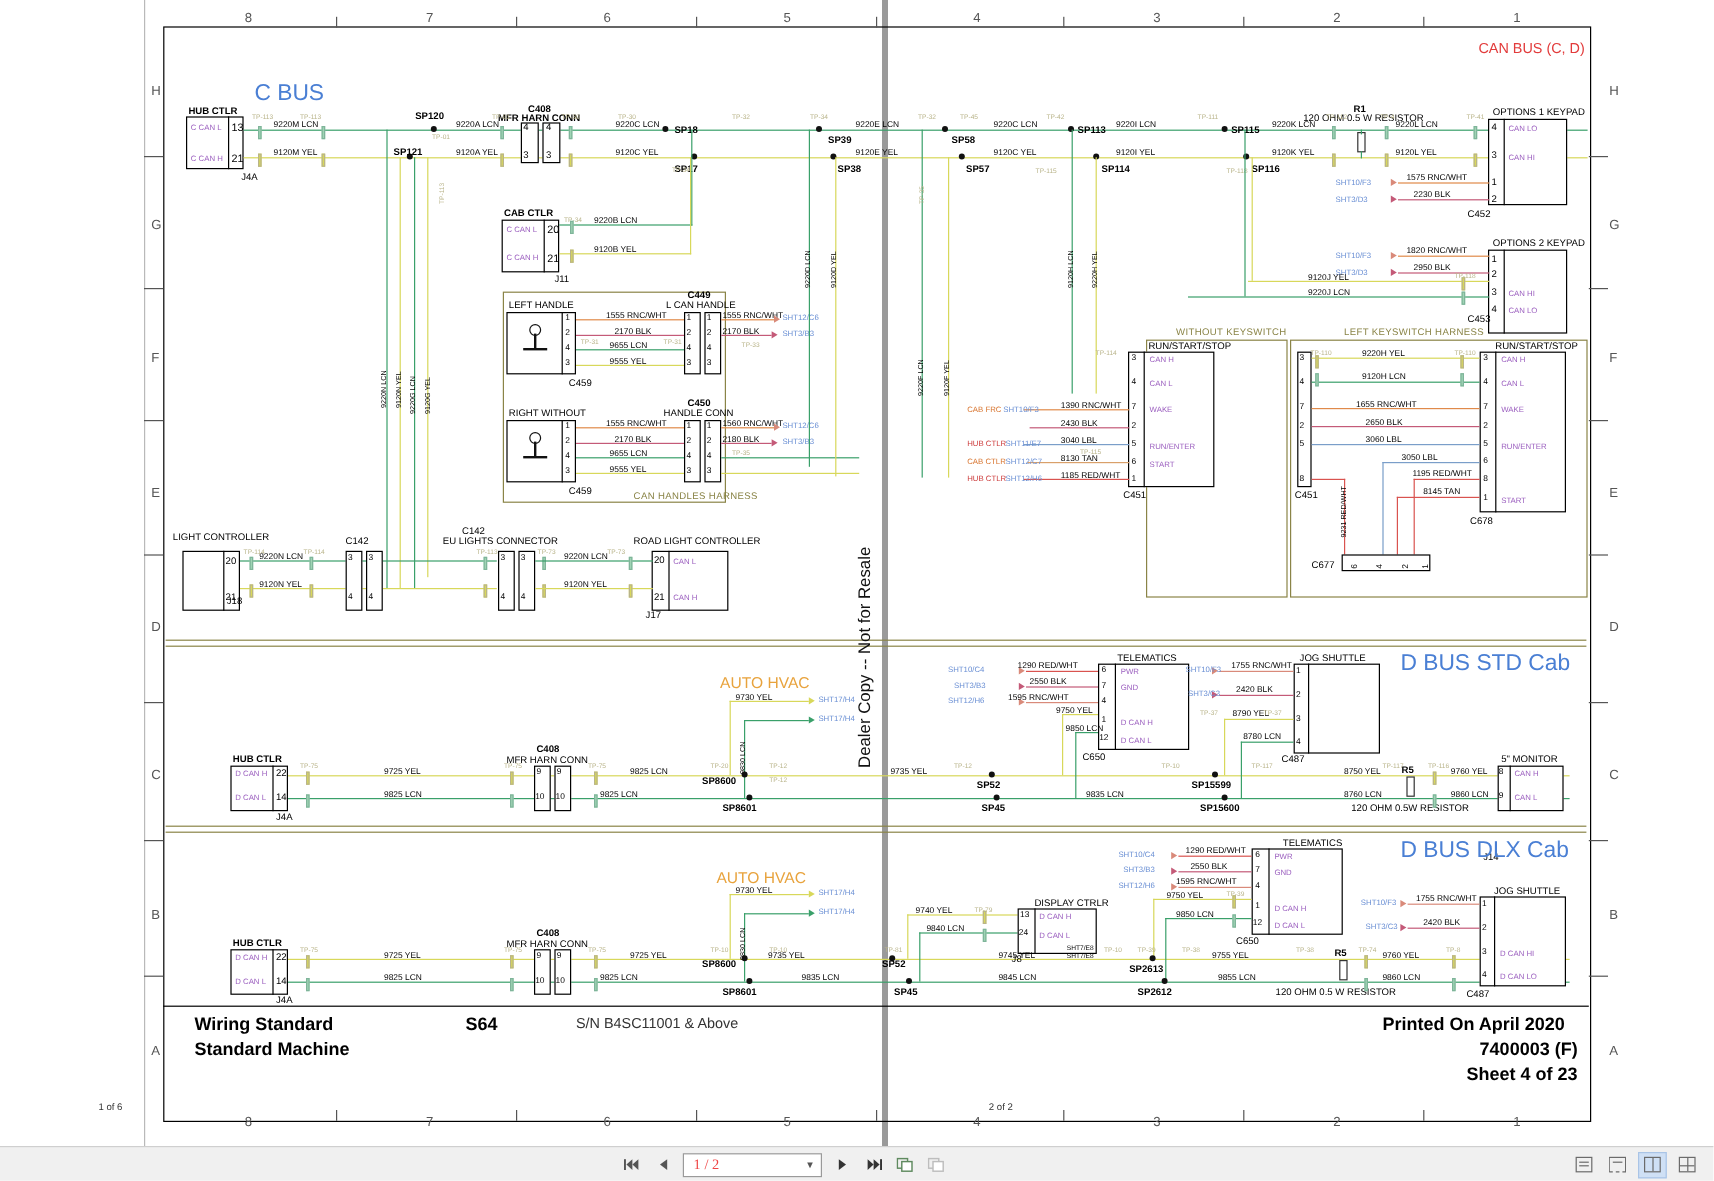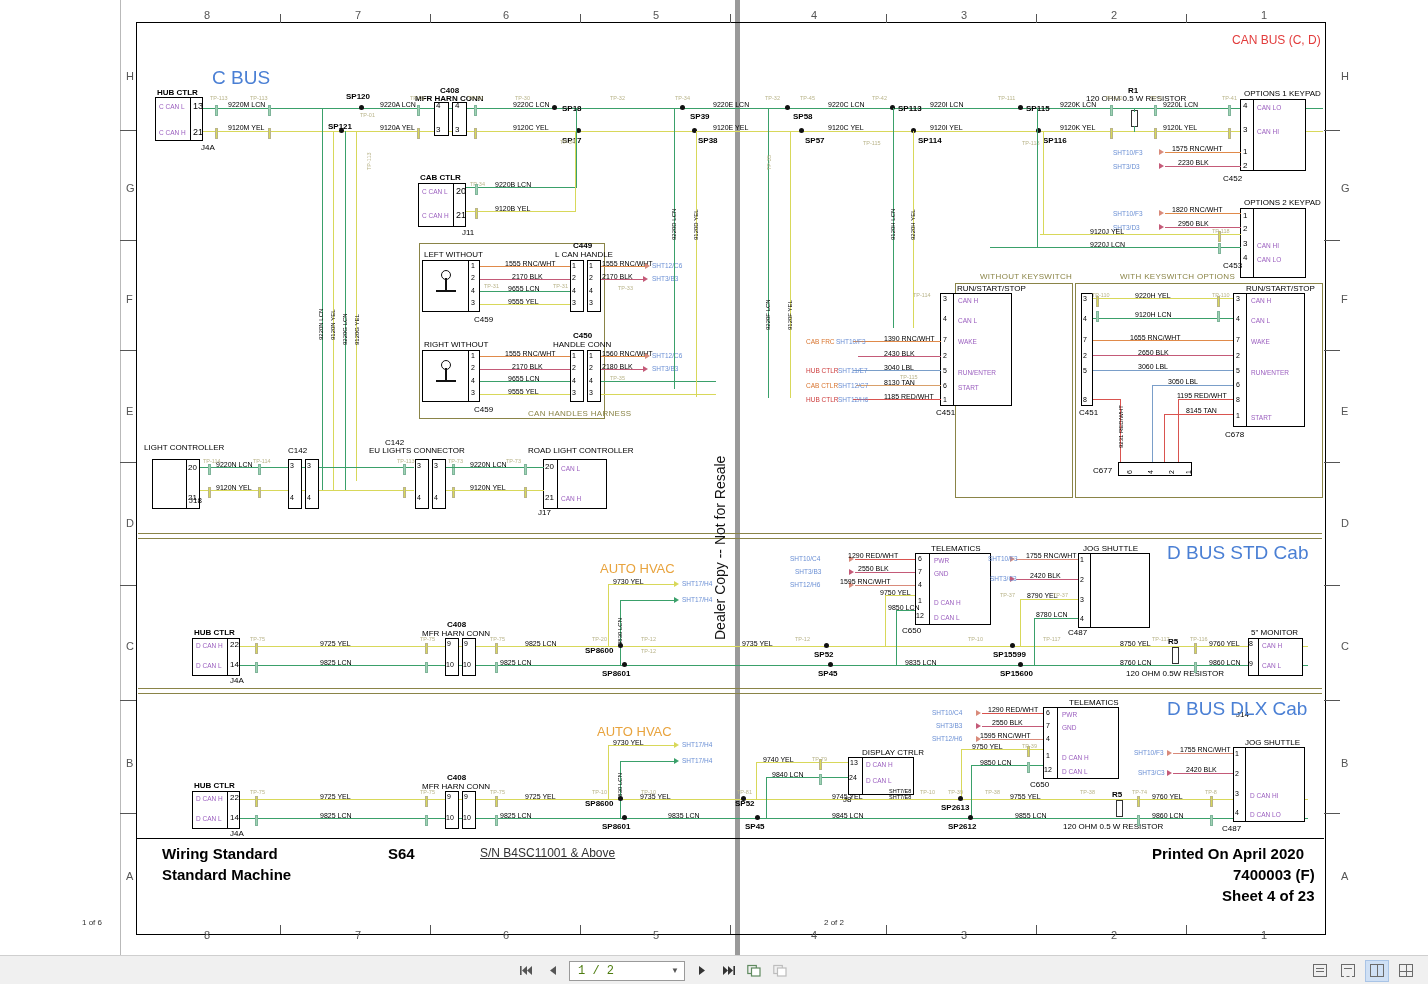--- a/index.html
+++ b/index.html
@@ -11,21 +11,21 @@
   #viewer{position:absolute;left:0;top:0;width:1428px;height:955px;background:#ffffff;overflow:hidden;}
   #toolbar{position:absolute;left:0;top:955px;width:1428px;height:29px;
            background:#f0f0f0;border-top:1px solid #cfcfcf;display:flex;align-items:center;}
 
   .tb-spacer{flex:1;}
   .tb-btn{width:20px;height:20px;margin:0 3px;display:flex;align-items:center;justify-content:center;
           font-size:11px;color:#444;cursor:pointer;background:transparent;border:0;}
   .tb-btn.disabled{color:#bbbbbb;}
   .pagebox{width:110px;height:18px;border:1px solid #9a9a9a;background:#fff;display:flex;align-items:center;
            justify-content:space-between;padding:0 2px;margin:0 4px;font-size:12px;}
-  .pagebox .pv{padding-left:6px;color:#4d7c0f;font-family:Liberation Mono, monospace;}
+  .pagebox .pv{padding-left:6px;color:#ef4444;font-family:Liberation Serif, serif;}
   .pagebox .caret{font-size:8px;color:#555;padding-right:3px;}
   .vbtn{width:22px;height:20px;margin:0 3px;display:flex;align-items:center;justify-content:center;cursor:pointer;}
   .vbtn.active{background:#cfe0f5;border:1px solid #a9c4e6;}
   .vicon{width:14px;height:13px;border:1.4px solid #6b6b6b;position:relative;box-sizing:border-box;}
   .vicon.single::before,.vicon.single::after{content:"";position:absolute;left:2px;right:2px;height:1px;background:#6b6b6b;}
   .vicon.single::before{top:3px;}.vicon.single::after{top:6px;}
   .vicon.cont{border-bottom-style:dashed;}
   .vicon.cont::before{content:"";position:absolute;left:2px;right:2px;top:3px;height:1px;background:#6b6b6b;}
   .vicon.two::after{content:"";position:absolute;left:50%;top:0;bottom:0;width:1.4px;background:#6b6b6b;}
   .vicon.twocont::after{content:"";position:absolute;left:50%;top:0;bottom:0;width:1.4px;background:#6b6b6b;}
@@ -354,21 +354,21 @@
   <div class="w wv yel" style="left:575px;top:131px;height:81px;"></div>
   <div class="t lbl" style="left:495px;top:181px;">9220B LCN</div>
   <div class="t lbl" style="left:495px;top:205px;">9120B YEL</div>
   <div class="t tp" style="left:470px;top:181px;">TP-34</div>
   <div class="tpmarkg" style="left:475px;top:184px;"></div>
   <div class="tpmark" style="left:475px;top:208px;"></div>
 
   <div class="grpbox" style="left:419px;top:243px;width:186px;height:176px;"></div>
   <div class="t grp" style="left:528px;top:409px;">CAN HANDLES HARNESS</div>
 
-  <div class="t lbl8" style="left:424px;top:250px;">LEFT WITHOUT</div>
+  <div class="t lbl8" style="left:424px;top:250px;">LEFT HANDLE</div>
   <div class="box" style="left:422px;top:260px;width:58px;height:52px;"></div>
   <div class="connsplit" style="left:468px;top:260px;height:52px;"></div>
   <div class="joy" style="left:434px;top:270px;width:24px;height:24px;">
     <div class="knob"></div>
       <div class="stick"></div>
       <div class="base"></div>
   </div>
   <div class="t pin" style="left:471px;top:262px;font-size:7px;">1</div>
   <div class="t pin" style="left:471px;top:274px;font-size:7px;">2</div>
   <div class="t pin" style="left:471px;top:287px;font-size:7px;">4</div>
@@ -535,21 +535,21 @@
   <div class="w wh yel" style="left:446px;top:490px;width:98px;"></div>
   <div class="t lbl" style="left:470px;top:461px;">9220N LCN</div>
   <div class="t lbl" style="left:470px;top:484px;">9120N YEL</div>
   <div class="t tp" style="left:506px;top:458px;">TP-73</div>
   <div class="tpmarkg" style="left:524px;top:464px;"></div>
   <div class="tpmark" style="left:524px;top:487px;"></div>
 
   <div class="grpbox" style="left:955px;top:283px;width:118px;height:215px;"></div>
   <div class="grpbox" style="left:1075px;top:283px;width:248px;height:215px;"></div>
   <div class="t grp" style="left:980px;top:272px;">WITHOUT KEYSWITCH</div>
-  <div class="t grp" style="left:1120px;top:272px;">WITH KEYSWITCH OPTIONS</div>
+  <div class="t grp" style="left:1120px;top:272px;">LEFT KEYSWITCH HARNESS</div>
 
   <div class="t lbl8" style="left:957px;top:284px;">RUN/START/STOP</div>
   <div class="box" style="left:940px;top:293px;width:72px;height:113px;"></div>
   <div class="connsplit" style="left:953px;top:293px;height:113px;"></div>
   <div class="t pin" style="left:943px;top:295px;font-size:7px;">3</div>
   <div class="t pinlab" style="left:958px;top:297px;">CAN H</div>
   <div class="t pin" style="left:943px;top:315px;font-size:7px;">4</div>
   <div class="t pinlab" style="left:958px;top:317px;">CAN L</div>
   <div class="t pin" style="left:943px;top:336px;font-size:7px;">7</div>
   <div class="t pinlab" style="left:958px;top:338px;">WAKE</div>
@@ -960,21 +960,21 @@
   <div class="t lbl" style="left:1186px;top:766px;">2420 BLK</div>
   <div class="t ref" style="left:1134px;top:749px;color:#6a8fd4;">SHT10/F3</div>
   <div class="t ref" style="left:1138px;top:769px;color:#6a8fd4;">SHT3/C3</div>
 
   <div class="watermark" style="left:712px;top:640px;">Dealer Copy -- Not for Resale</div>
 
   <div id="titleblock"></div>
   <div class="tb-txt tbig" style="left:162px;top:845px;">Wiring Standard</div>
   <div class="tb-txt tbig" style="left:162px;top:866px;">Standard Machine</div>
   <div class="tb-txt tbig" style="left:388px;top:845px;">S64</div>
-  <div class="tb-txt tmid" style="left:480px;top:846px;text-decoration:underline;">S/N B4SC11001 &amp; Above</div>
+  <div class="tb-txt tmid" style="left:480px;top:846px;">S/N B4SC11001 &amp; Above</div>
   <div class="tb-txt tbig" style="left:1152px;top:845px;">Printed On April 2020</div>
   <div class="tb-txt tbig" style="left:1233px;top:866px;">7400003 (F)</div>
   <div class="tb-txt tbig" style="left:1222px;top:887px;">Sheet 4 of 23</div>
 
 </div>
 
 <div id="toolbar">
   <div class="tb-spacer"></div>
   <div class="tb-btn" title="first">
     <svg width="13" height="11" viewBox="0 0 13 11">

